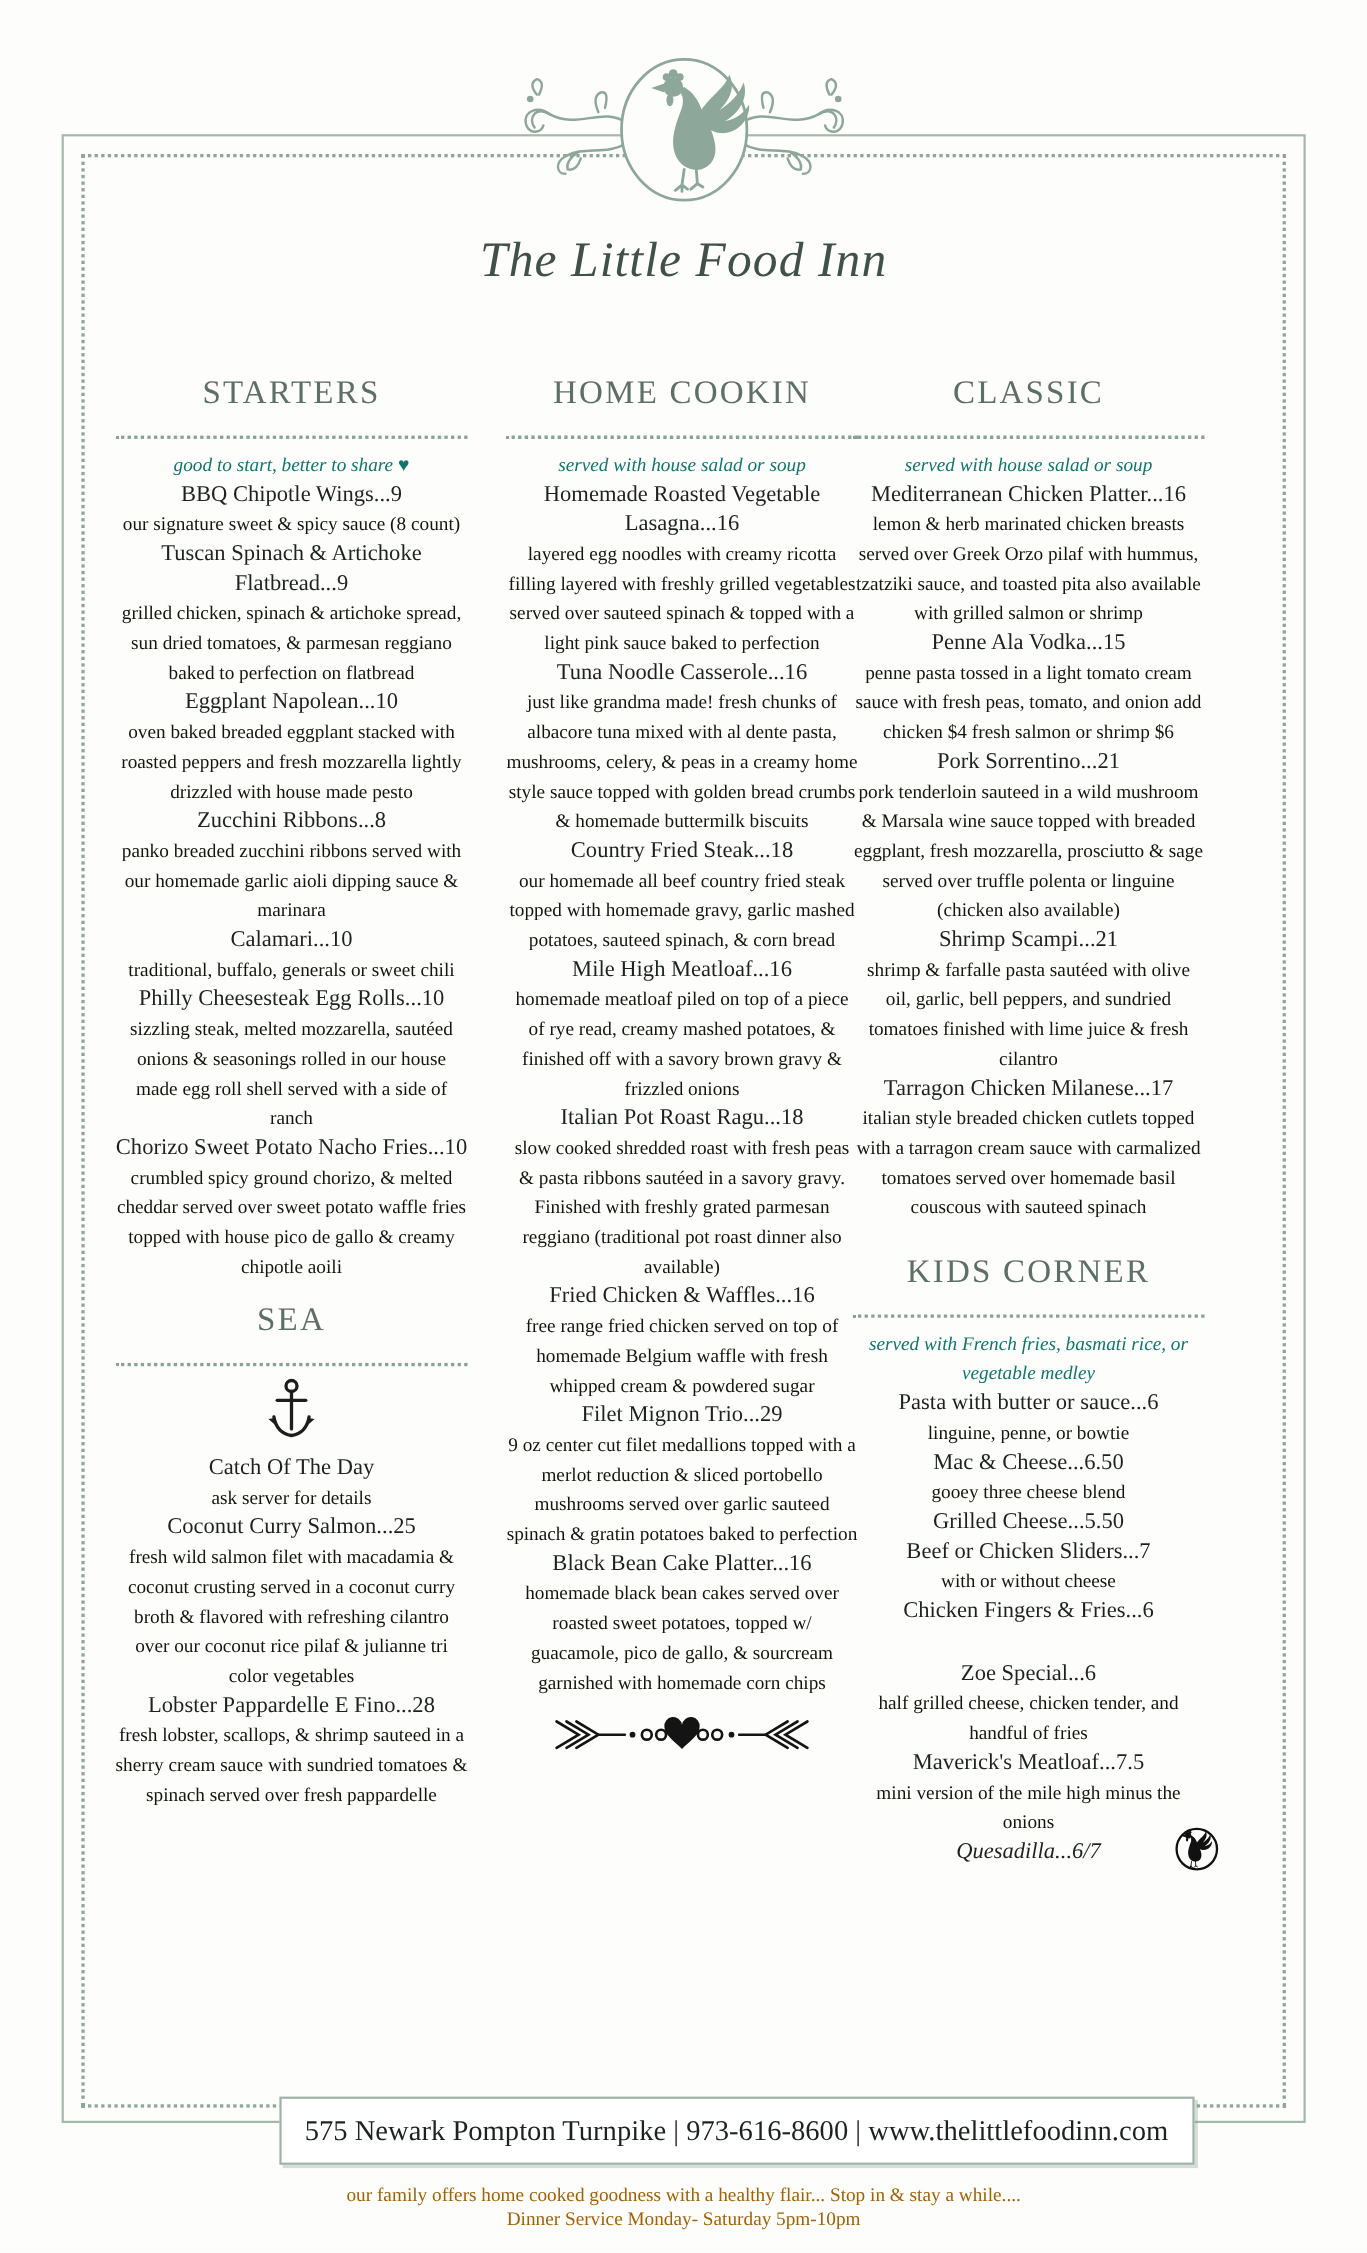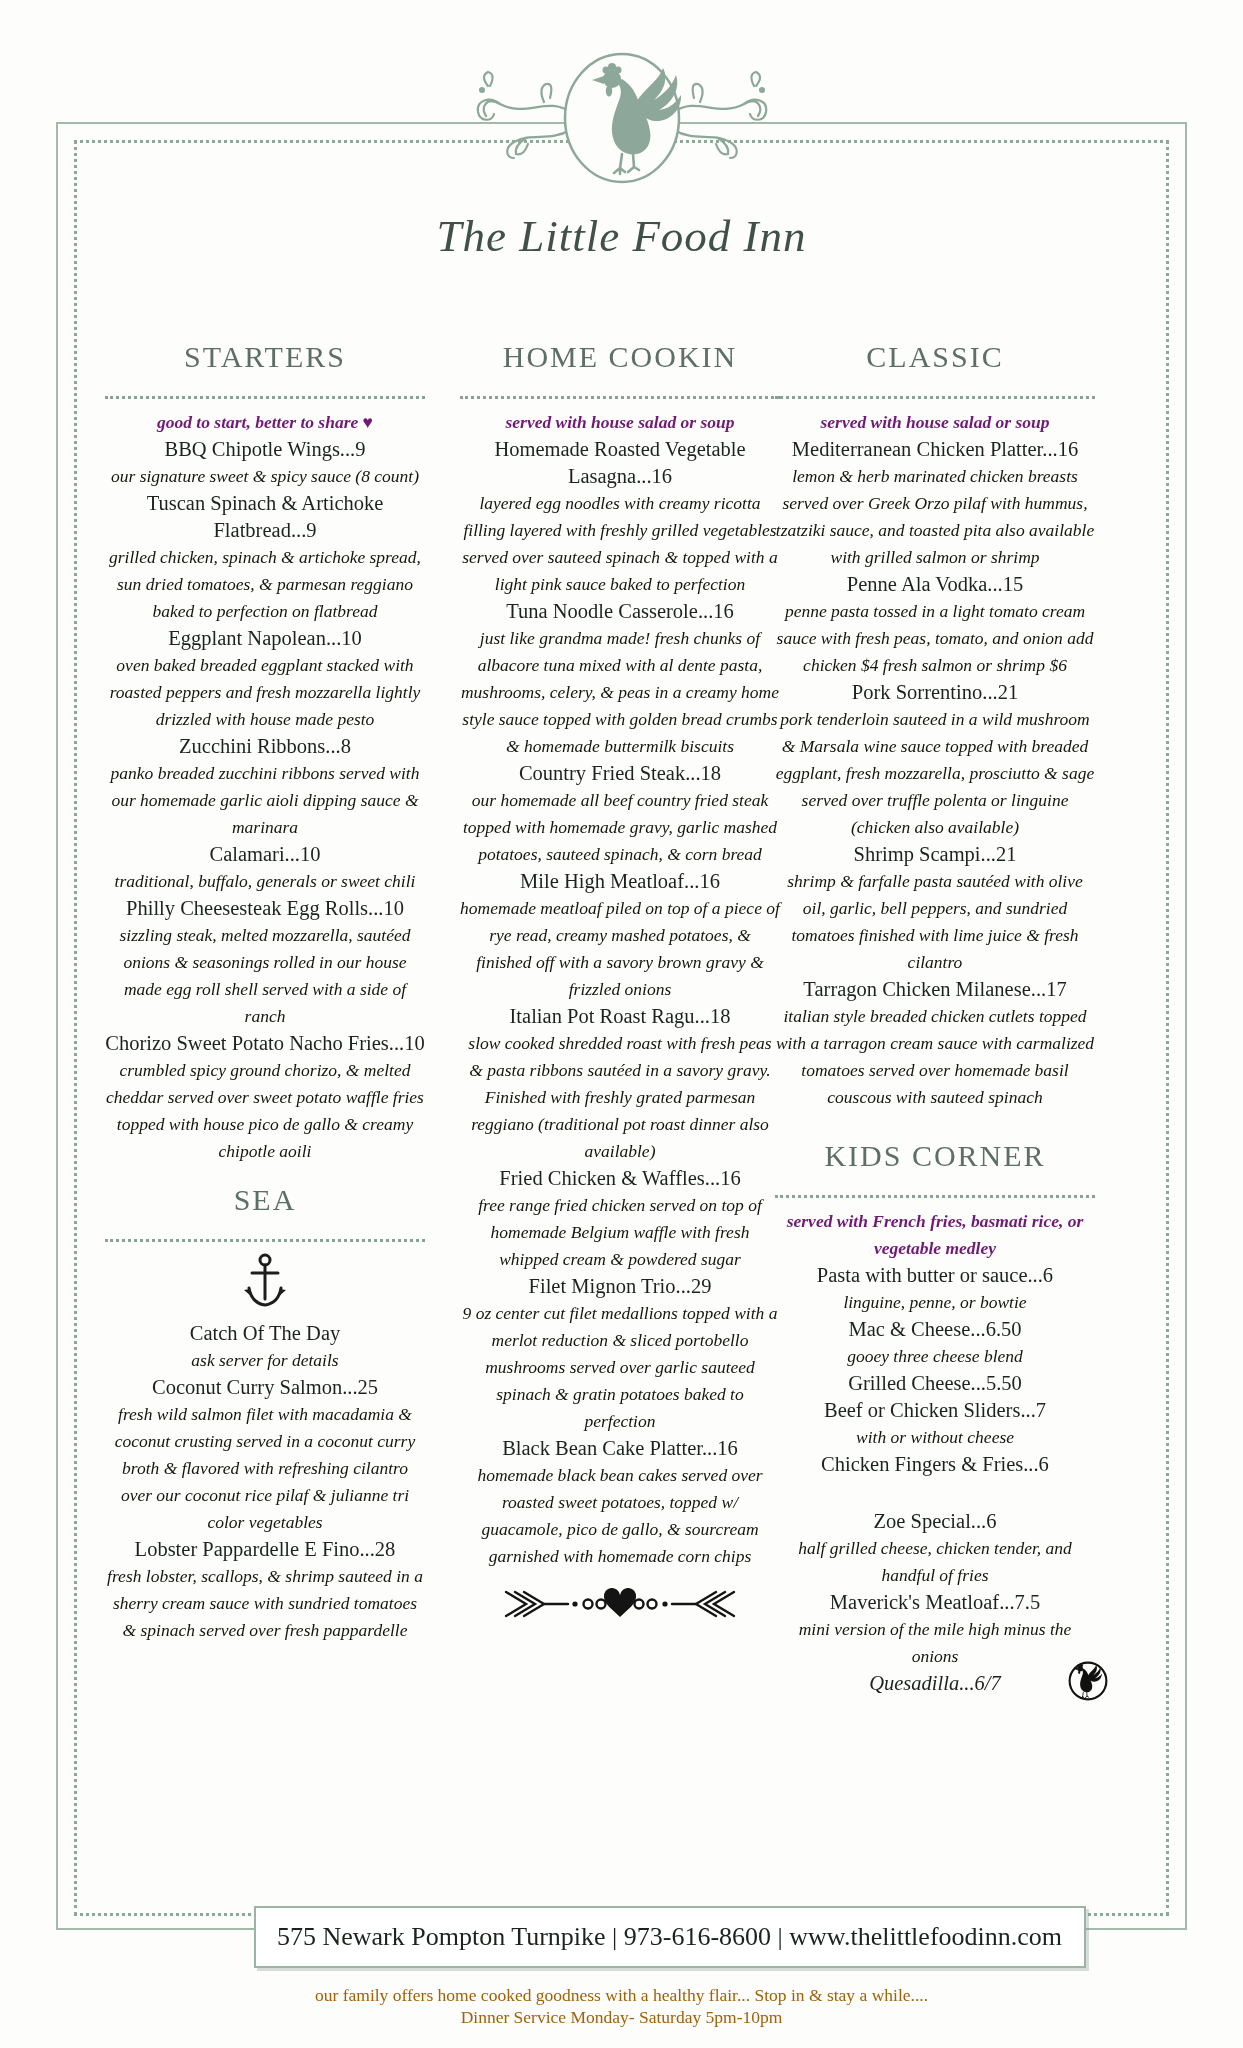--- a/index.html
+++ b/index.html
@@ -29,24 +29,24 @@
   .col1 { left:105px; }
   .col2 { left:460px; }
   .col3 { left:775px; }
   .section-heading {
     font-size:30px; font-weight:normal; letter-spacing:2px;
     text-align:center; color:#5d6f67; margin:4px;
   }
   .rule { border-top:3px dotted #8aa296; margin:22px 0 10px 0; }
   .note {
     font-style:italic; font-size:17.5px; line-height:27px;
-    text-align:center; margin:0; color:#701a75;font-weight:bold;
+    text-align:center; margin:0; color:#0f766e;
   }
   .item-name { font-size:20.5px; line-height:27px; text-align:center; color:#1c231e; }
-  .item-desc { font-style:italic; font-size:17.5px; line-height:27px; text-align:center; color:#15150f; }
+  .item-desc { font-size:17.5px; line-height:27px; text-align:center; color:#15150f; }
   .sea-section { margin-top:18px; }
   .anchor-wrap { text-align:center; margin:8px 0 6px 0; }
   .kids-section { margin-top:28px; }
   .gap-above { margin-top:30px; }
   .divider-wrap { text-align:center; margin-top:16px; }
   .quesadilla-row { position:relative;font-style:italic; }
   .stamp { position:absolute; right:-14px; top:-10px; color:#111; }
   
   .address-bar {
     position:absolute; top:1906px; left:50%; transform:translateX(-50%);

